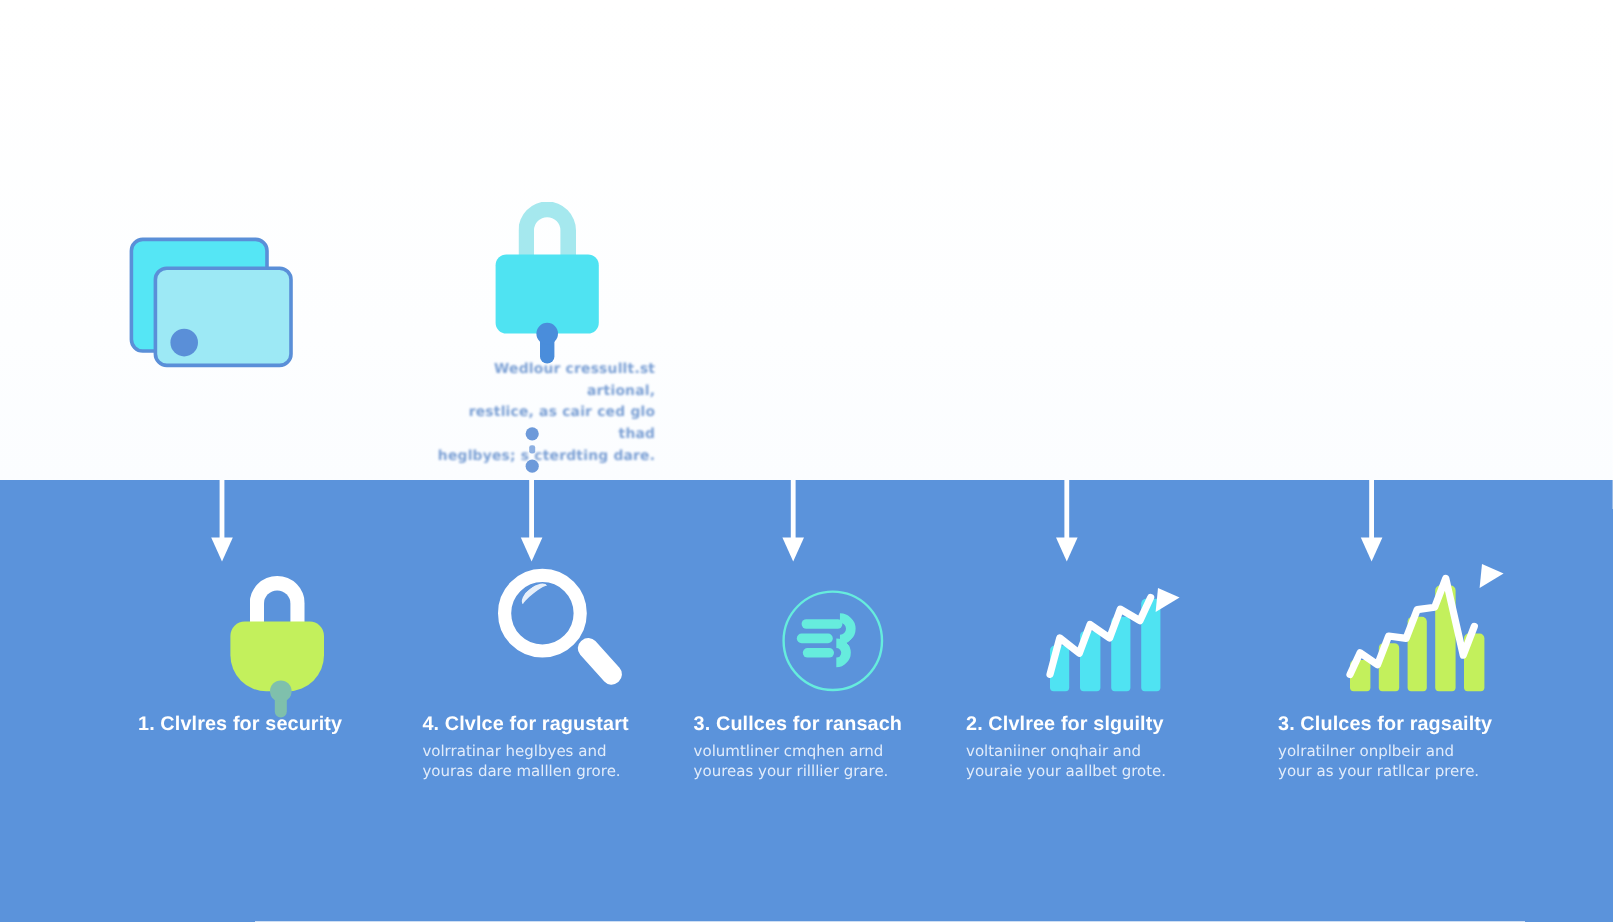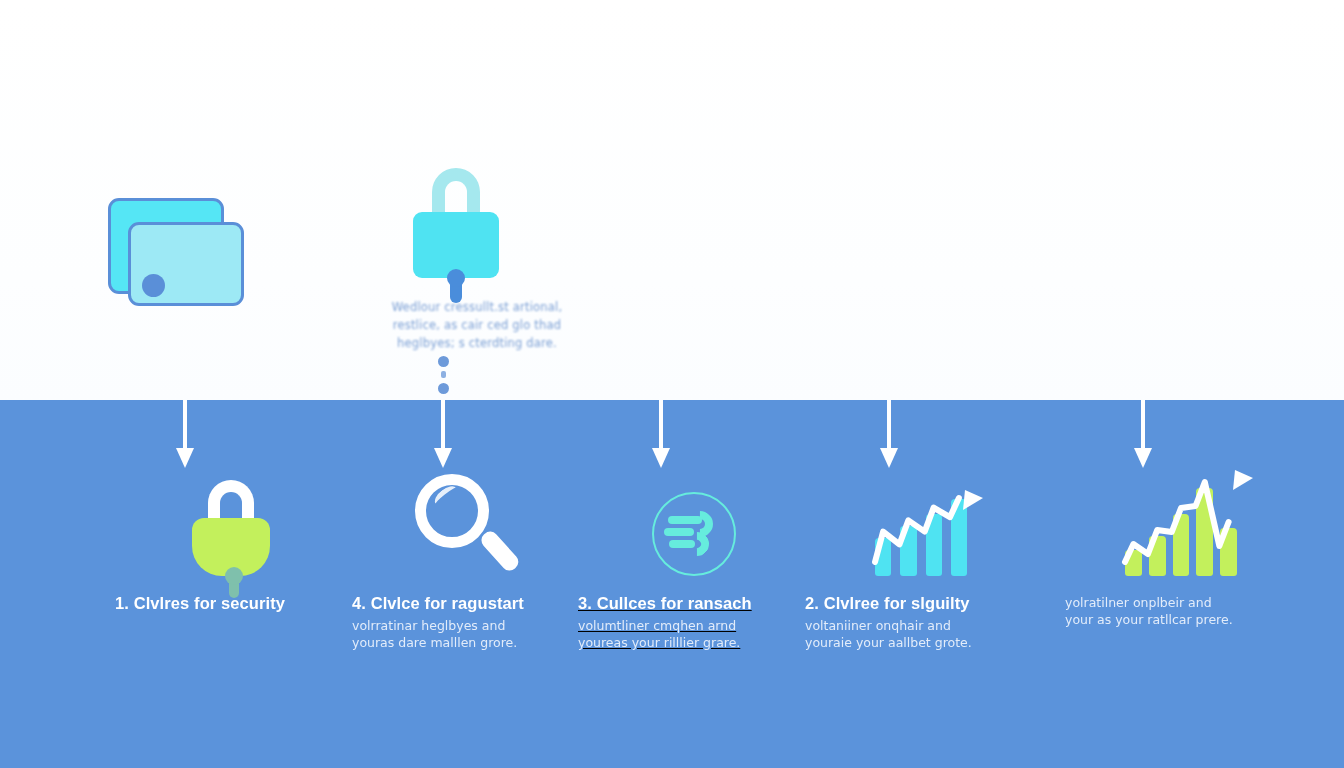--- a/index.html
+++ b/index.html
@@ -49,24 +49,25 @@
     position:absolute; left:37px; top:63px; width:12px; height:28px;
     background:#4a8ddb; border-radius:6px;
   }
   #top-lock-icon .tl-hole::before {
     content:""; position:absolute; left:-3px; top:-6px;
     width:18px; height:18px; background:#4a8ddb; border-radius:50%;
   }
 
   
   #top-caption {
-    position:absolute; left:382px; top:298px; width:190px;
-    text-align:center; font-size:11.5px; line-height:18px;
+    position:absolute; left:356px; top:298px; width:190px;
+    text-align:right; font-size:11.5px; line-height:18px;
     color:#7a9fd4; filter:blur(.9px); letter-spacing:.2px;
     font-family:"DejaVu Sans", sans-serif;
+    font-weight:bold;
   }
 
   
   #top-connector { position:absolute; left:438px; top:356px; width:12px; height:42px; }
   #top-connector span {
     position:absolute; left:0; width:11px; height:11px;
     background:#6d9ada; border-radius:50%;
   }
   #top-connector .d1 { top:0; }
   #top-connector .d2 { top:15px; height:7px; width:5px; left:3px; border-radius:2px; background:#8db0e2; }
@@ -243,21 +244,21 @@
           <div class="m-ring"></div>
           <div class="m-glare"></div>
         </div>
       </div>
       <div class="card-title">4. Clvlce for ragustart</div>
       <div class="card-body">
         <div>volrratinar heglbyes and</div>
         <div>youras dare malllen grore.</div>
       </div>
     </div>
-    <div class="card" style="left: 578px; text-decoration: underline;">
+    <div class="card" style="left: 578px;">
       <div class="icon-slot">
         <div class="wind-circle">
           <div class="wc-ring"></div>
           <div class="wc-bar b1"></div>
           <div class="wc-bar b2"></div>
           <div class="wc-bar b3"></div>
           <div class="wc-swirl"></div>
           <div class="wc-swirl2"></div>
         </div>
       </div>
@@ -293,18 +294,19 @@
           <div class="bc-bar" style="left:23.8px;width:16.8px;height:40px;background:#c3f05c;"></div>
           <div class="bc-bar" style="left:47.6px;width:16.8px;height:62px;background:#c3f05c;"></div>
           <div class="bc-bar" style="left:71.4px;width:16.8px;height:88px;background:#c3f05c;"></div>
           <div class="bc-bar" style="left:95.2px;width:16.8px;height:48px;background:#c3f05c;"></div>
           <svg width="126" height="110">
             <path d="M 0,86 L 8.4,68 L 22.96,78 L 32.2,54 L 46.76,56 L 56,32 L 70.56,30 L 79.80000000000001,6 L 94.36000000000001,70 L 103.60000000000001,46" fill="none" stroke="#ffffff" stroke-width="6" stroke-linejoin="round" stroke-linecap="round"></path>
             <polygon points="110,-6 128,2 108,14" fill="#ffffff"></polygon>
           </svg>
         </div>
       </div>
+      <div class="card-title">3. Clulces for ragsailty</div>
       <div class="card-body">
         <div>yolratilner onplbeir and</div>
         <div>your as your ratllcar prere.</div>
       </div>
     </div>
   </div>
 
 </body></html>

